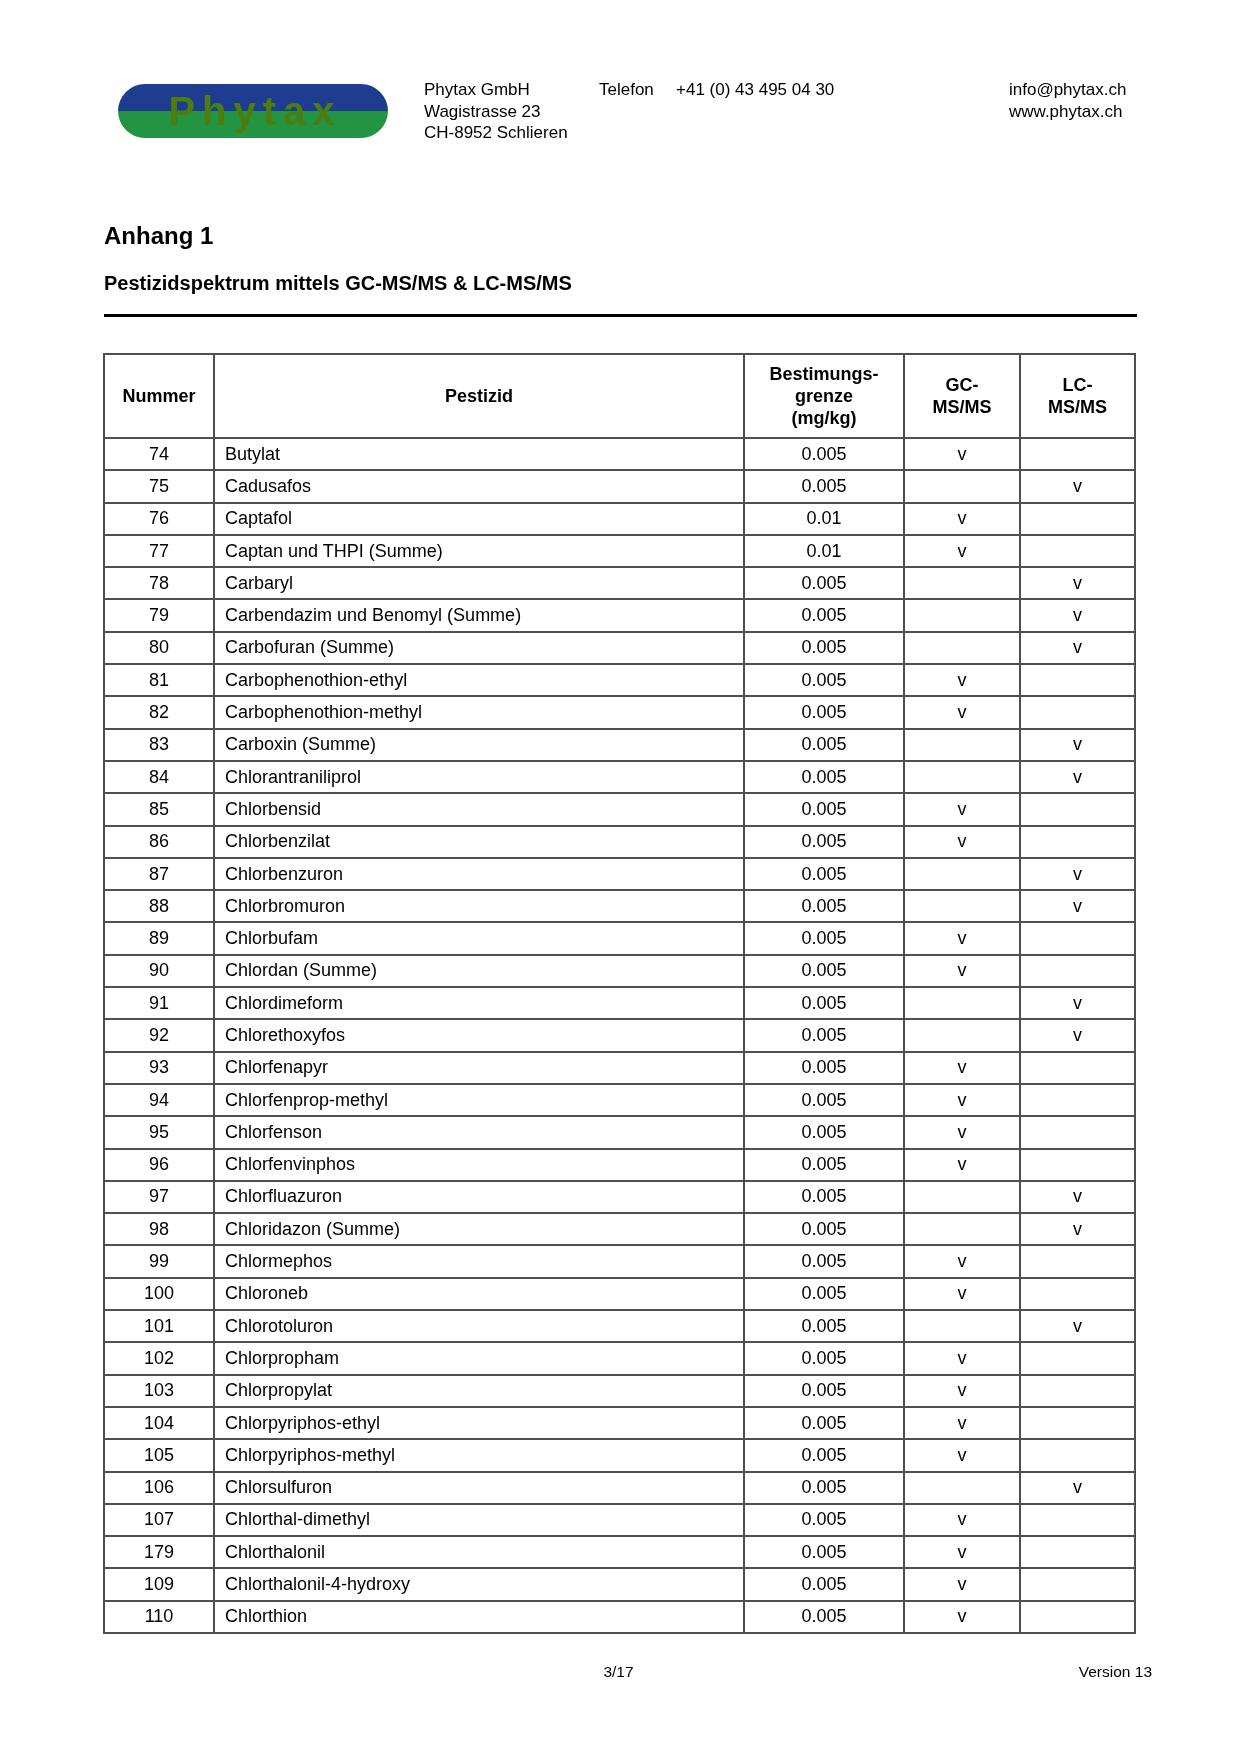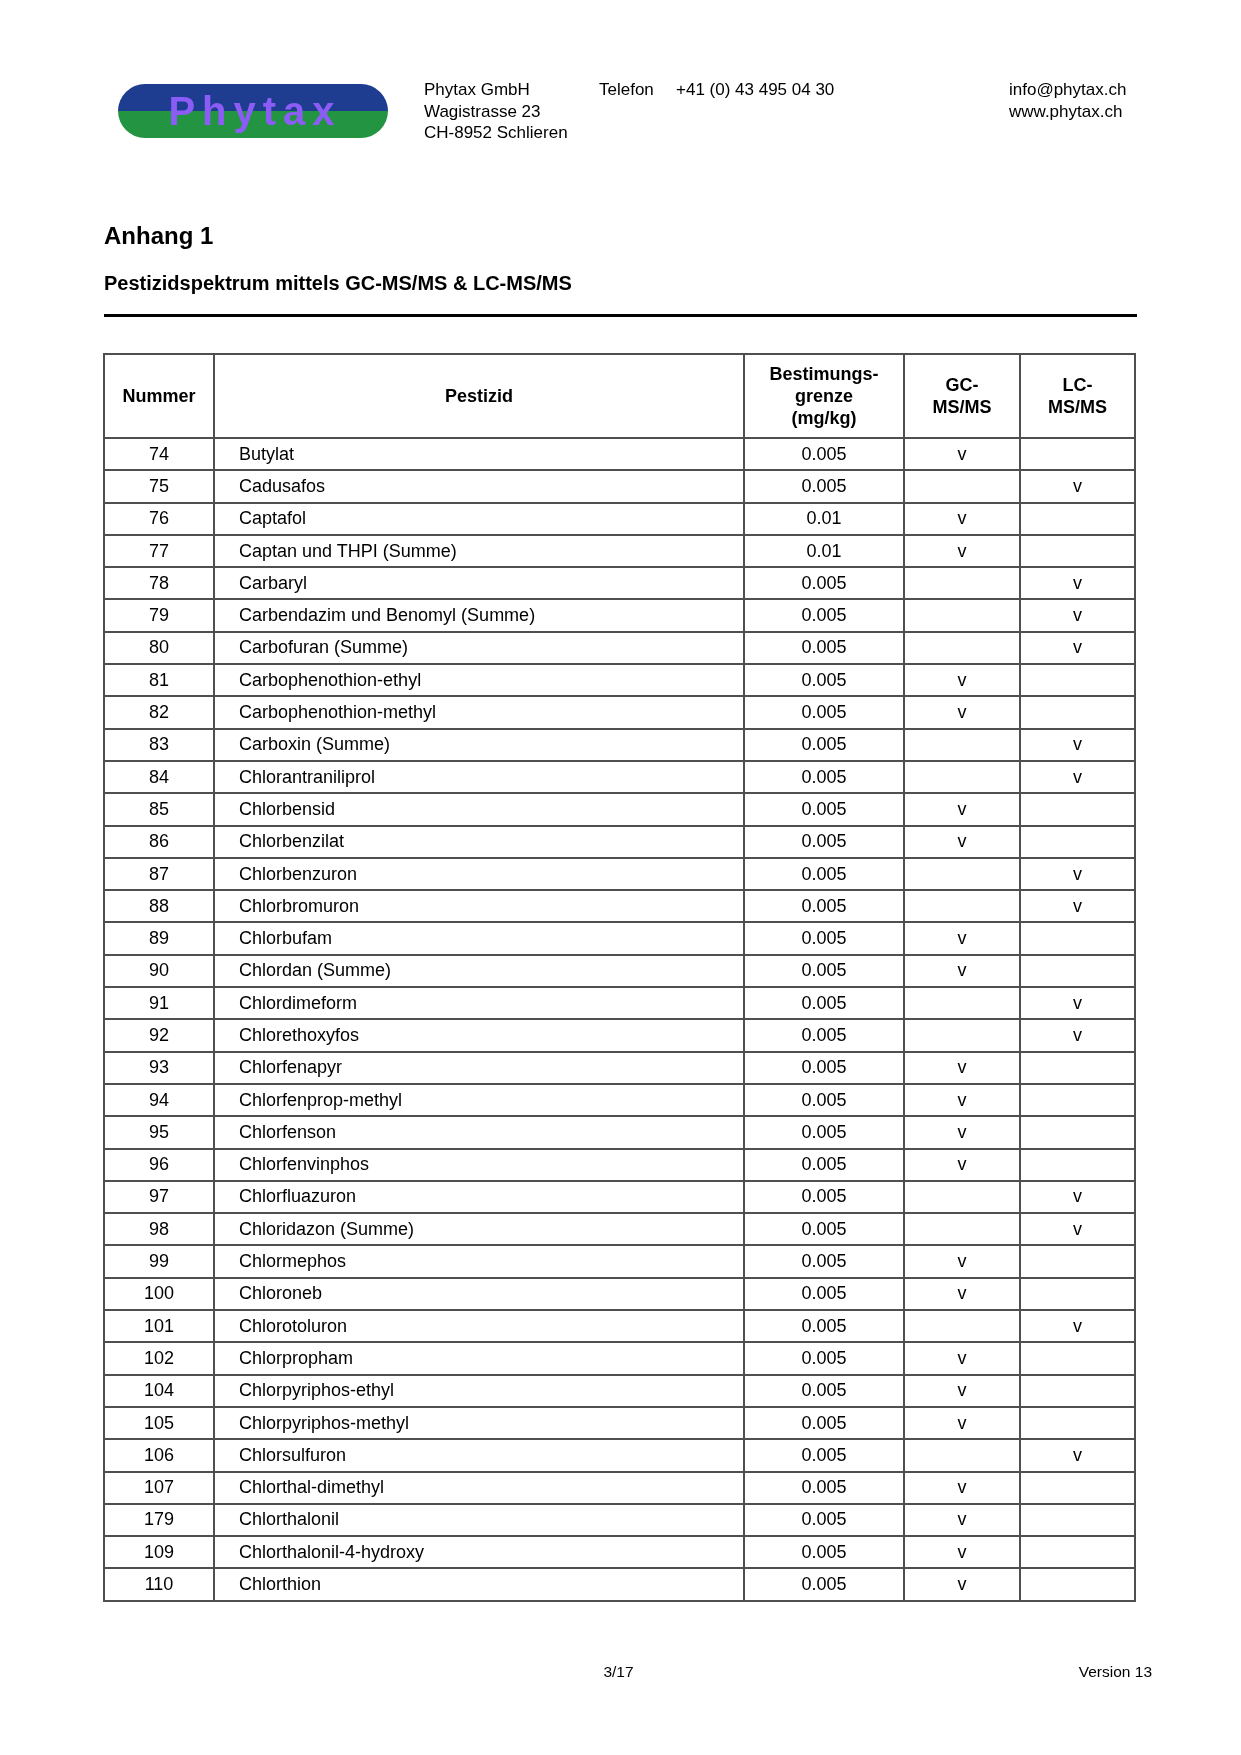--- a/index.html
+++ b/index.html
@@ -11,21 +11,21 @@
   
   .logo{
     position:absolute;left:118px;top:84px;width:270px;height:54px;
     border-radius:27px;overflow:hidden;
   }
   .logo .half-blue{position:absolute;left:0;top:0;width:100%;height:50%;}
   .logo .half-green{position:absolute;left:0;bottom:0;width:100%;height:50%;}
   .logo .logo-text{
     position:absolute;left:0;top:0;width:100%;height:100%;
     display:flex;align-items:center;justify-content:center;
-    color:#8b5cf6;font-weight:700;font-size:40px;letter-spacing:7px;
+    color:#4d7c0f;font-weight:700;font-size:40px;letter-spacing:7px;
     padding-left:4px;box-sizing:border-box;
   }
   .contact{position:absolute;top:79px;font-size:17px;line-height:21.5px;margin-left:24px;}
   .contact-company{left:400px;}
   .contact-telefon-label{left:575px;}
   .contact-telefon-number{left:652px;}
   .contact-web{left:985px;}
   
   .appendix-title{position:absolute;left:104px;top:222px;font-size:24px;font-weight:700;}
   .section-title{position:absolute;left:104px;top:272px;font-size:20px;font-weight:700;text-align:right;}
@@ -36,21 +36,21 @@
     border-collapse:collapse;table-layout:fixed;
     font-size:18px;
   }
   .pest-table th,.pest-table td{
     border:2px solid #4f4f4f;padding:0 4px;overflow:hidden;white-space:nowrap;
   }
   .pest-table{border:2px solid #303030;}
   .pest-table thead th{height:82px;font-weight:700;text-align:center;vertical-align:middle;line-height:22px;}
   .pest-table tbody tr{height:32.3px;margin-top:48px;}
   .pest-table tbody td{text-align:center;vertical-align:middle;}
-  .pest-table tbody td.pest{text-align:left;padding-left:24px;}
+  .pest-table tbody td.pest{text-align:left;padding-left:10px;}
   
   .footer-page{position:absolute;left:103px;top:1663px;width:1031px;text-align:center;font-size:15.5px;}
   .footer-version{position:absolute;top:1663px;right:89px;font-size:15.5px;}
 </style>
 </head>
 <body>
 
 <div class="page">
 
   <div class="logo">
@@ -331,20 +331,27 @@
         </tr>
 
         <tr>
           <td>102</td>
           <td class="pest">Chlorpropham</td>
           <td>0.005</td>
           <td>v</td>
           <td></td>
         </tr>
 
+        <tr>
+          <td>103</td>
+          <td class="pest">Chlorpropylat</td>
+          <td>0.005</td>
+          <td>v</td>
+          <td></td>
+        </tr>
 
         <tr>
           <td>104</td>
           <td class="pest">Chlorpyriphos-ethyl</td>
           <td>0.005</td>
           <td>v</td>
           <td></td>
         </tr>
 
         <tr>

